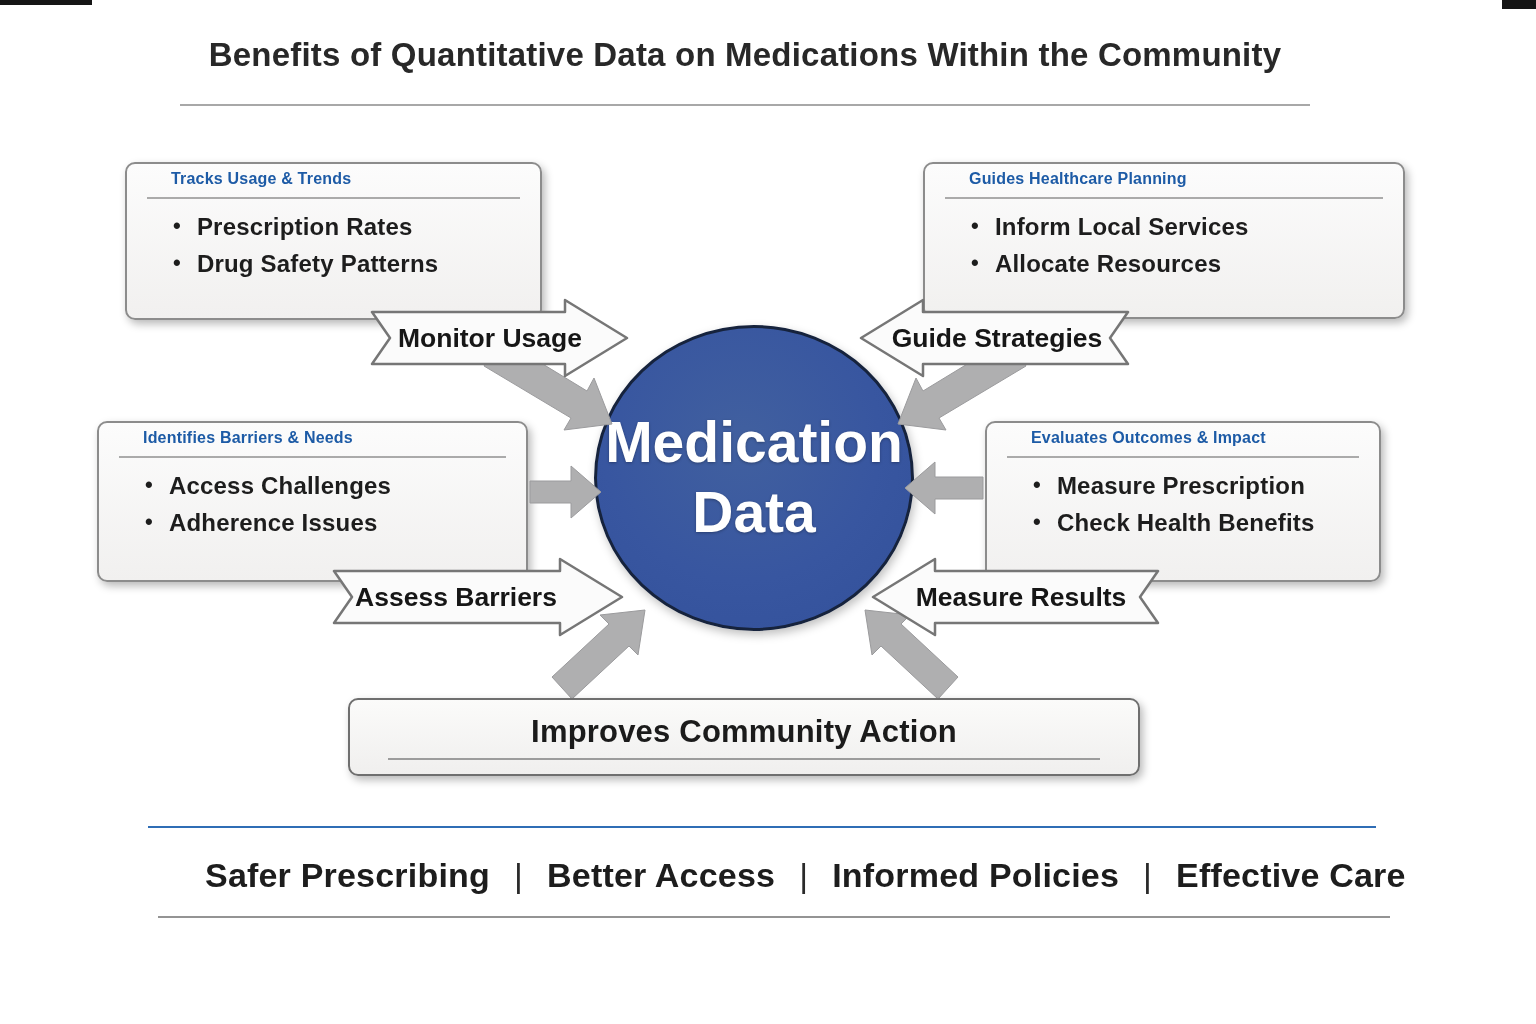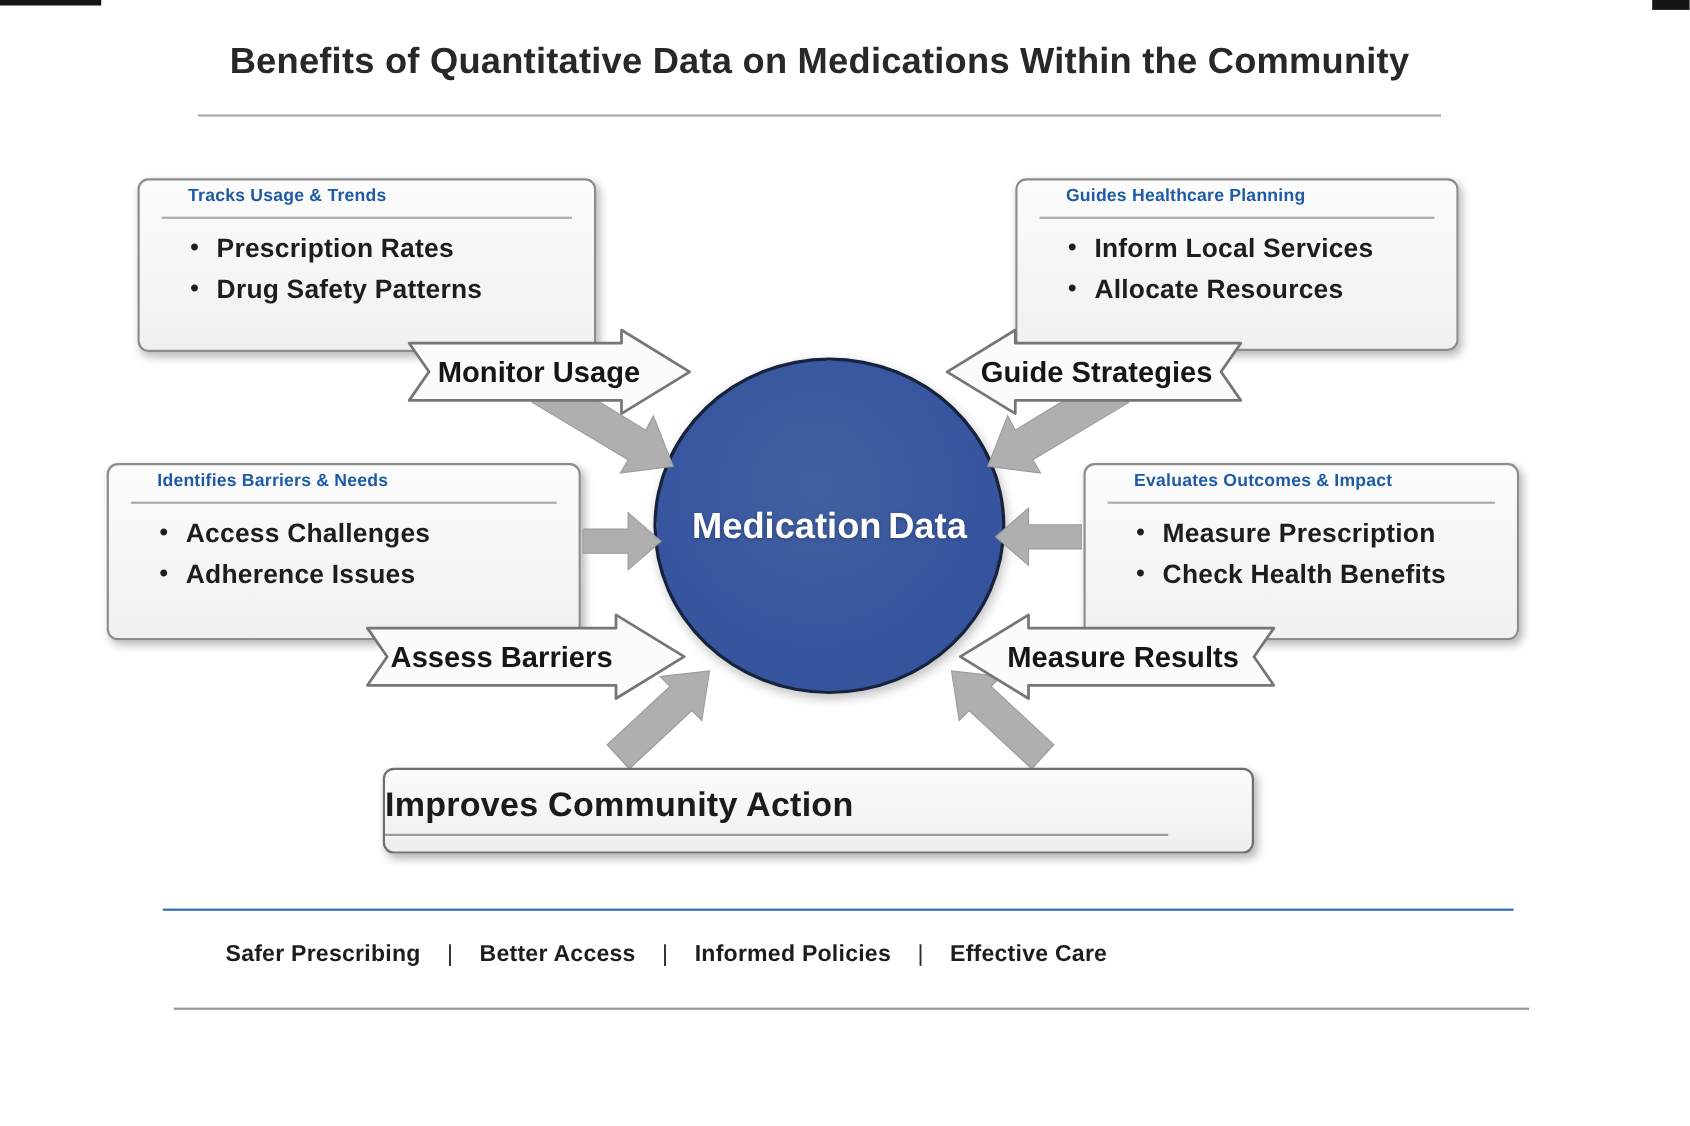--- a/index.html
+++ b/index.html
@@ -28,42 +28,42 @@
   .box-title{font-size:16px;font-weight:bold;color:var(--accent-blue);
     padding:6px 20px 9px 44px;letter-spacing:.2px;}
   .box-divider{border-bottom:2px solid #9c9c9c;margin:0 20px;opacity:.85;}
   .box-bullets{padding:14px 10px 10px 46px;display:flex;flex-direction:column;gap:9px;}
   .bullet-row{display:flex;gap:16px;align-items:baseline;font-size:24px;font-weight:600;
     color:var(--text-dark);letter-spacing:.2px;}
   .bullet-dot{font-size:22px;line-height:1;position:relative;top:-2px;}
 
   .center-circle{position:absolute;left:594px;top:325px;width:320px;height:306px;
     border-radius:50%;background:radial-gradient(circle at 46% 38%,#41609f 0%,var(--circle-blue) 55%,#32509a 100%);
-    border:3px solid var(--circle-border);display:flex;flex-direction:row;
+    border:3px solid var(--circle-border);display:flex;flex-direction:column;
     align-items:center;justify-content:center;gap:6px;
-    color:#ffffff;font-size:33px;font-weight:bold;line-height:1.12;
+    color:#ffffff;font-size:57px;font-weight:bold;line-height:1.12;
     text-shadow:0 1px 3px rgba(0,0,0,.3);box-shadow:2px 4px 10px rgba(0,0,0,.25);}
 
   svg.overlay{position:absolute;left:0;top:0;width:1536px;height:1024px;pointer-events:none;}
   .gray-arrow{fill:var(--arrow-gray);stroke:#9b9b9d;stroke-width:1;}
   .banner-shape{fill:#fbfbfb;stroke:#767676;stroke-width:2.5;stroke-linejoin:round;}
   .banner-label{font-size:26.5px;font-weight:bold;fill:#161616;text-anchor:middle;
     font-family:"Liberation Sans","DejaVu Sans",sans-serif;}
 
   .bottom-box{position:absolute;left:348px;top:698px;width:792px;height:78px;
     background:linear-gradient(180deg,#fbfbfa 0%,#f0efee 100%);
     border:2px solid #6f6f6f;border-radius:10px;box-shadow:3px 4px 8px rgba(0,0,0,.28);
-    display:flex;flex-direction:column;justify-content:center;}
+    display:flex;flex-direction:column;align-items:center;justify-content:center;}
   .bottom-box-title{font-size:31px;font-weight:bold;color:#1b1b1b;letter-spacing:.2px;}
   .bottom-box-underline{width:calc(100% - 76px);border-bottom:2px solid #9c9c9c;margin-top:8px;}
 
   .footer-line-top{position:absolute;left:148px;top:826px;width:1228px;height:2px;
     background:var(--footer-line-blue);}
   .footer-text{position:absolute;left:205px;top:856px;display:flex;align-items:center;
-    font-size:21px;font-weight:600;color:var(--text-dark);letter-spacing:.2px;}
+    font-size:34px;font-weight:600;color:var(--text-dark);letter-spacing:.2px;}
   .footer-sep{margin:0 24px;font-weight:400;color:#2a2a2a;}
   .footer-line-bottom{position:absolute;left:158px;top:916px;width:1232px;height:2px;
     background:#949494;}
 </style>
 </head>
 <body>
 
 <div class="stage">
 
   <div class="corner tl"></div>
@@ -79,21 +79,21 @@
         <span class="bullet-dot">•</span>
         <span>Prescription Rates</span>
       </div>
       <div class="bullet-row">
         <span class="bullet-dot">•</span>
         <span>Drug Safety Patterns</span>
       </div>
     </div>
   </div>
 
-  <div class="info-box" style="left:923px;top:162px;width:403px;height:157px">
+  <div class="info-box" style="left:923px;top:162px;width:482px;height:157px">
     <div class="box-title">Guides Healthcare Planning</div>
     <div class="box-divider"></div>
     <div class="box-bullets">
       <div class="bullet-row">
         <span class="bullet-dot">•</span>
         <span>Inform Local Services</span>
       </div>
       <div class="bullet-row">
         <span class="bullet-dot">•</span>
         <span>Allocate Resources</span>

